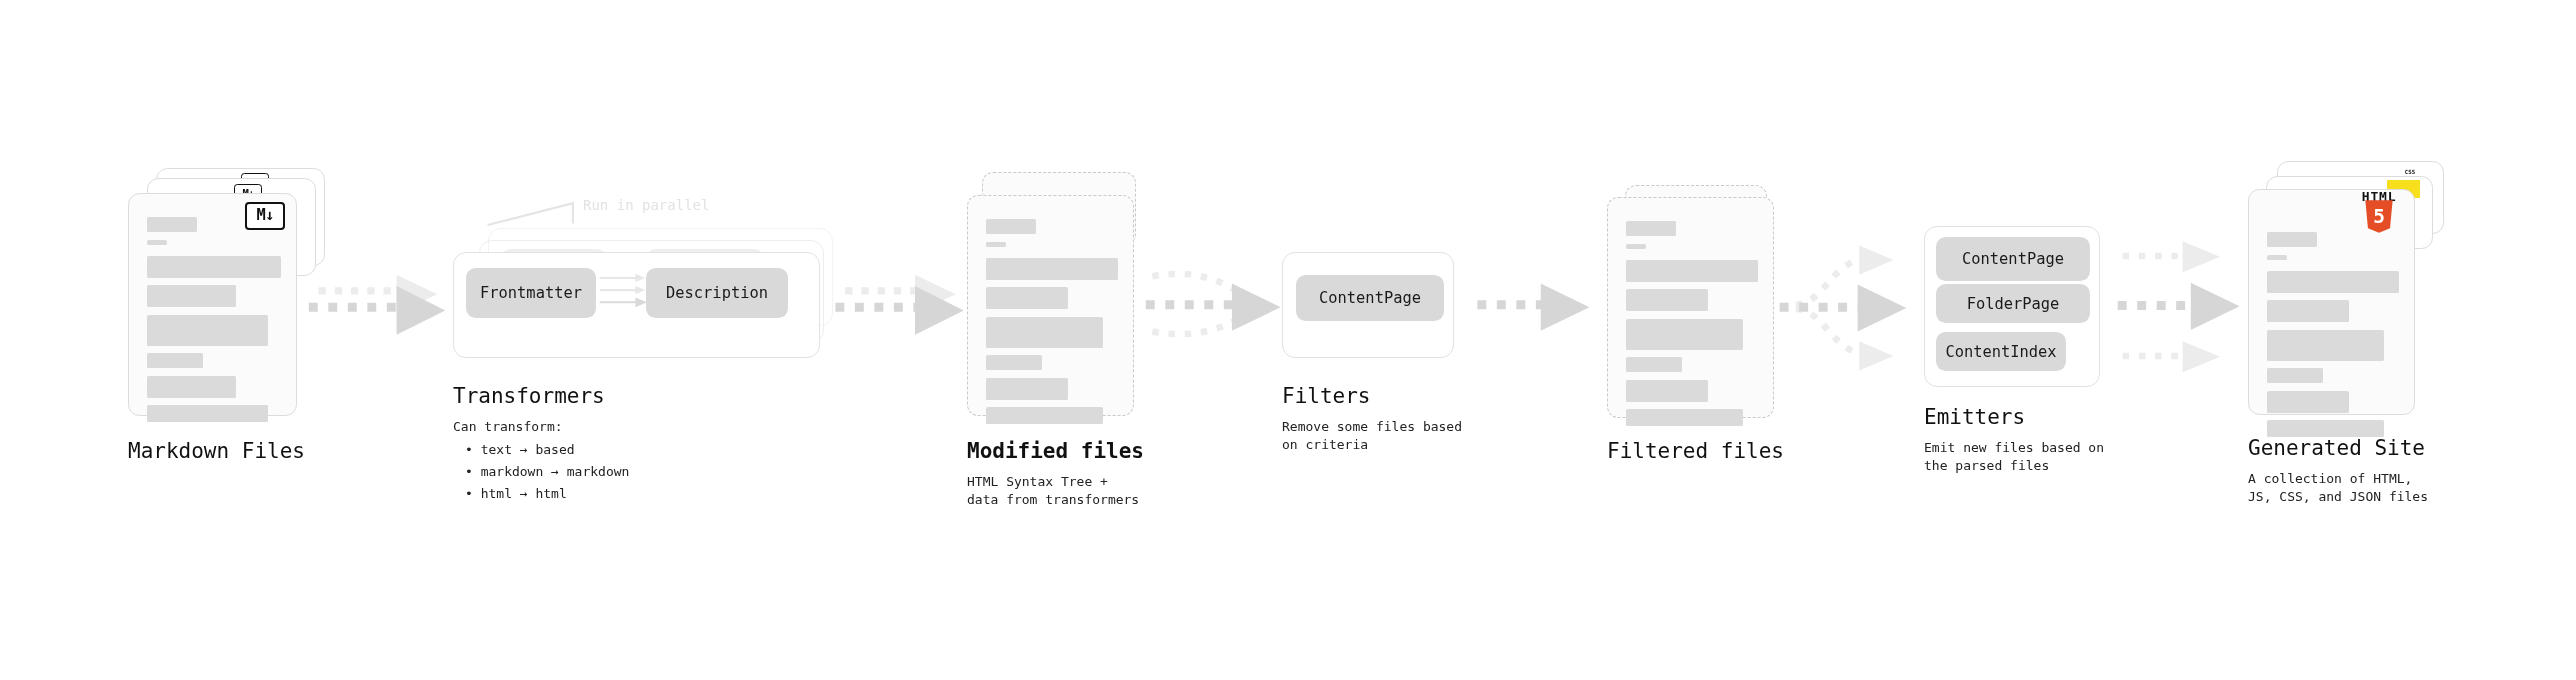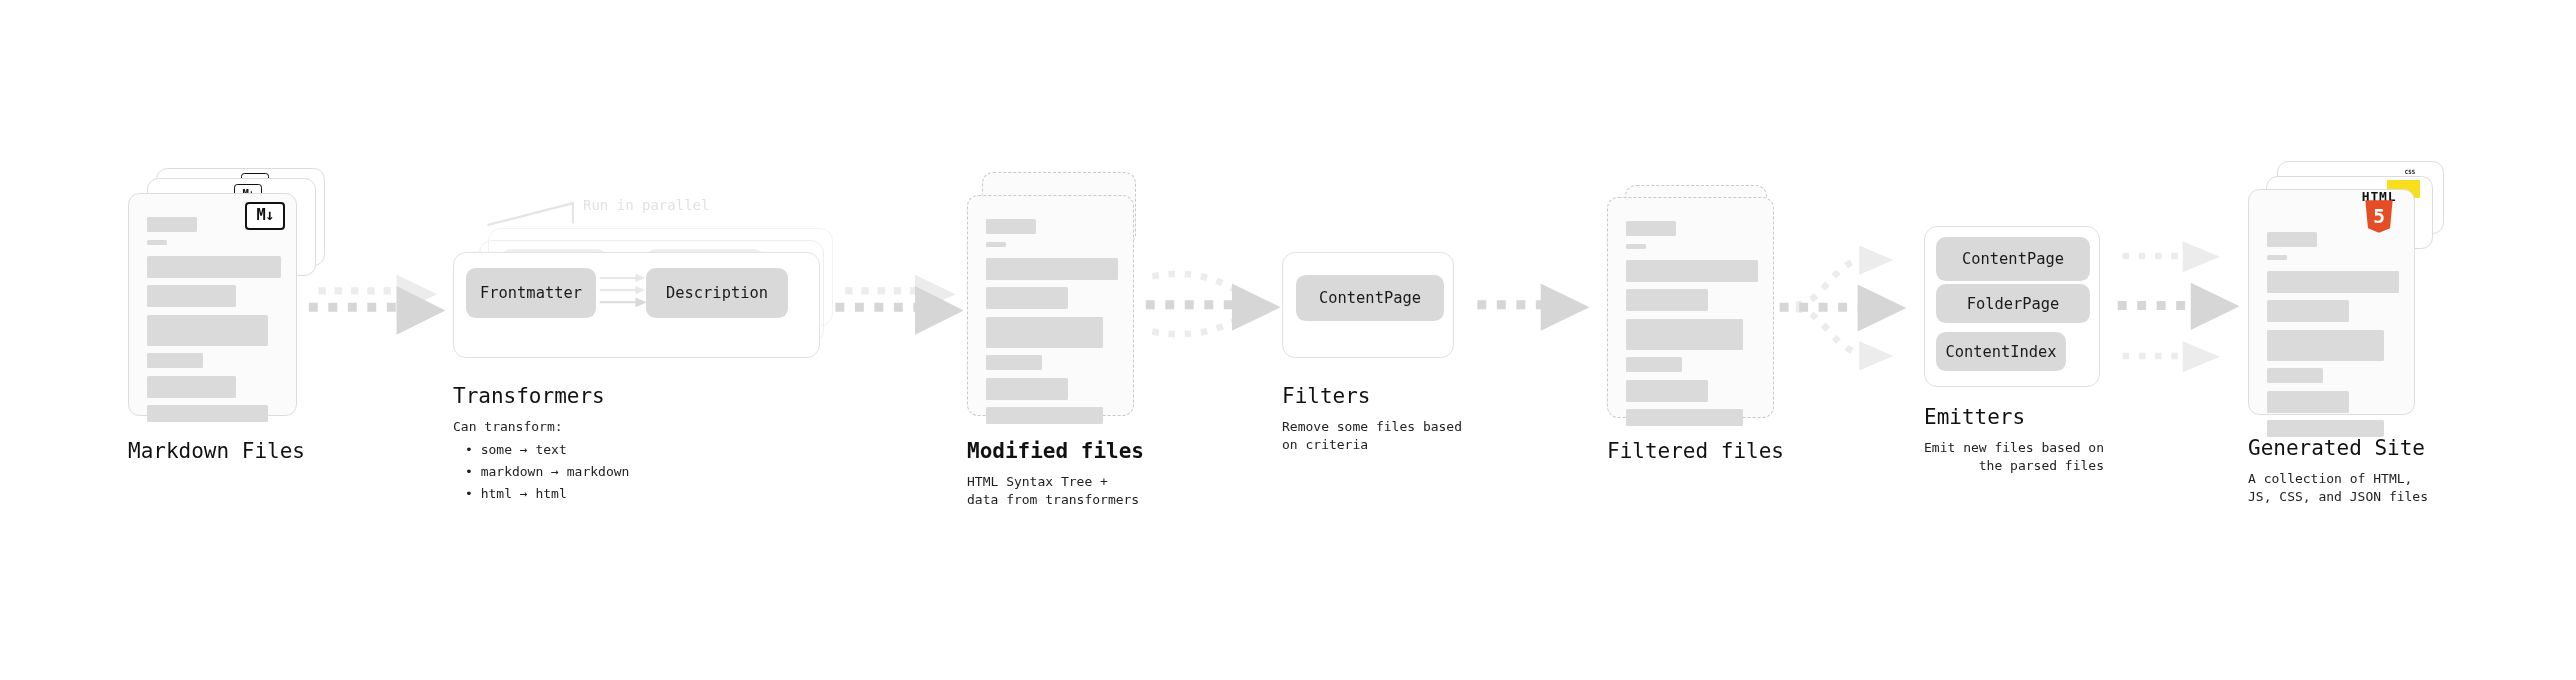--- a/index.html
+++ b/index.html
@@ -185,21 +185,21 @@
         <polygon points="782,352 794,357 782,362" fill="#e7e7e7" stroke="none"></polygon>
       </g>
       <g stroke="#d9d9d9" stroke-width="2.5" fill="none">
         <line x1="738" y1="372" x2="784" y2="372"></line>
         <polygon points="782,366 796,372 782,378" fill="#d9d9d9" stroke="none"></polygon>
       </g>
     </svg>
 
     <div class="title" style="left:453px;top:384px;text-align:right;">Transformers</div>
     <div class="sub" style="left:453px;top:418px;">Can transform:</div>
-    <div class="sub list" style="left:465px;top:440px;">• some → text</div>
+    <div class="sub list" style="left:465px;top:440px;">• text → based</div>
     <div class="sub list" style="left:465px;top:462px;">• markdown → markdown</div>
     <div class="sub list" style="left:465px;top:484px;">• html → html</div>
   </div>
 
   <svg width="2576" height="681" viewBox="0 0 3170 838">
     <g stroke="#ececec" stroke-width="9" stroke-dasharray="9 11" fill="none">
       <line x1="1040" y1="358" x2="1130" y2="358"></line>
     </g>
     <polygon points="1126,338 1176,362 1126,386" fill="#ececec"></polygon>
     <g stroke="#d6d6d6" stroke-width="11" stroke-dasharray="11 13" fill="none">
@@ -282,21 +282,21 @@
     </g>
     <polygon points="2286,350 2346,379 2286,408" fill="#d6d6d6"></polygon>
   </svg>
 
   <div class="node">
     <div class="card plain" style="left:1924px;top:226px;width:176px;height:161px;"></div>
     <div class="pill" style="left:1936px;top:237px;width:154px;height:44px;">ContentPage</div>
     <div class="pill" style="left:1936px;top:284px;width:154px;height:39px;">FolderPage</div>
     <div class="pill" style="left:1936px;top:332px;width:130px;height:39px;">ContentIndex</div>
     <div class="title" style="left:1924px;top:405px;">Emitters</div>
-    <div class="sub" style="left:1924px;top:439px;text-align:right;">Emit new files based on
+    <div class="sub" style="left:1924px;top:439px;">Emit new files based on
 the parsed files</div>
   </div>
 
   <svg width="2576" height="681" viewBox="0 0 3170 838">
     <g stroke="#ececec" stroke-width="8" stroke-dasharray="8 12" fill="none">
       <line x1="2612" y1="315" x2="2690" y2="315"></line>
       <line x1="2612" y1="438" x2="2690" y2="438"></line>
     </g>
     <polygon points="2686,297 2732,316 2686,335" fill="#ececec"></polygon>
     <polygon points="2686,420 2732,439 2686,458" fill="#ececec"></polygon>

